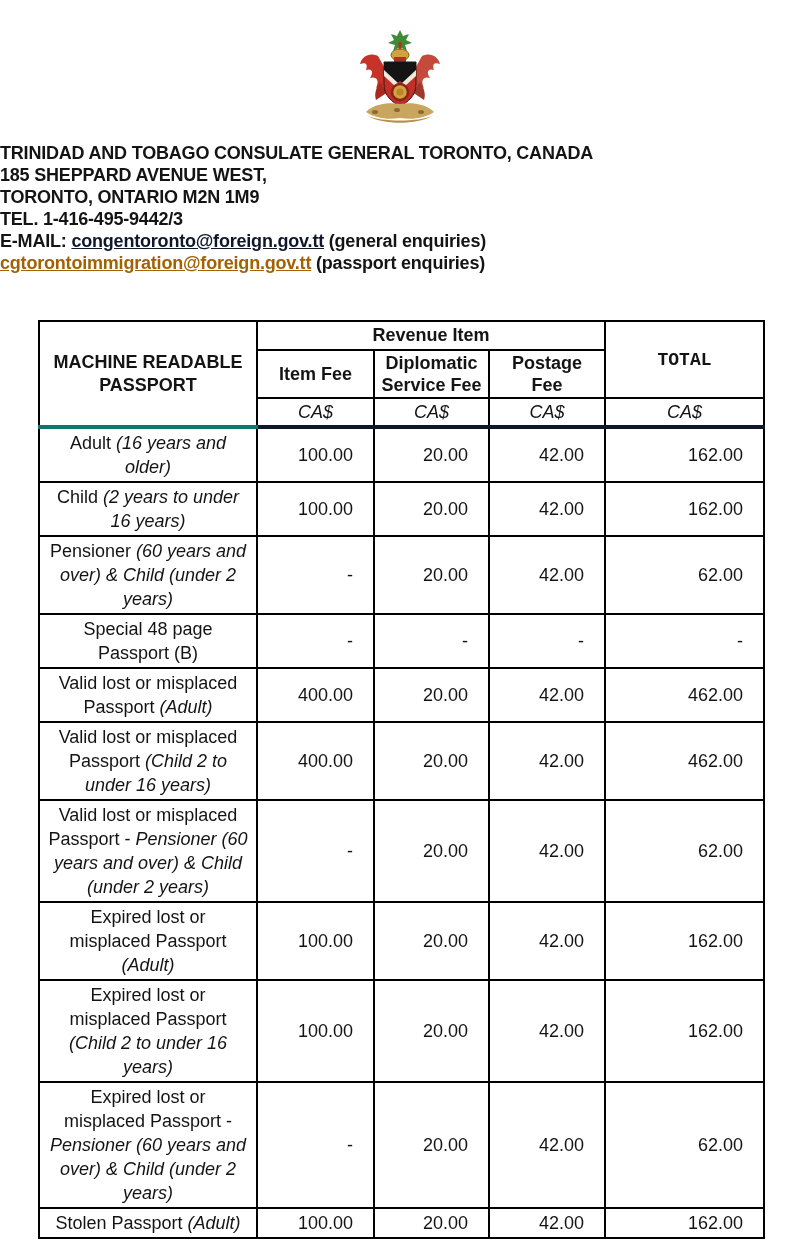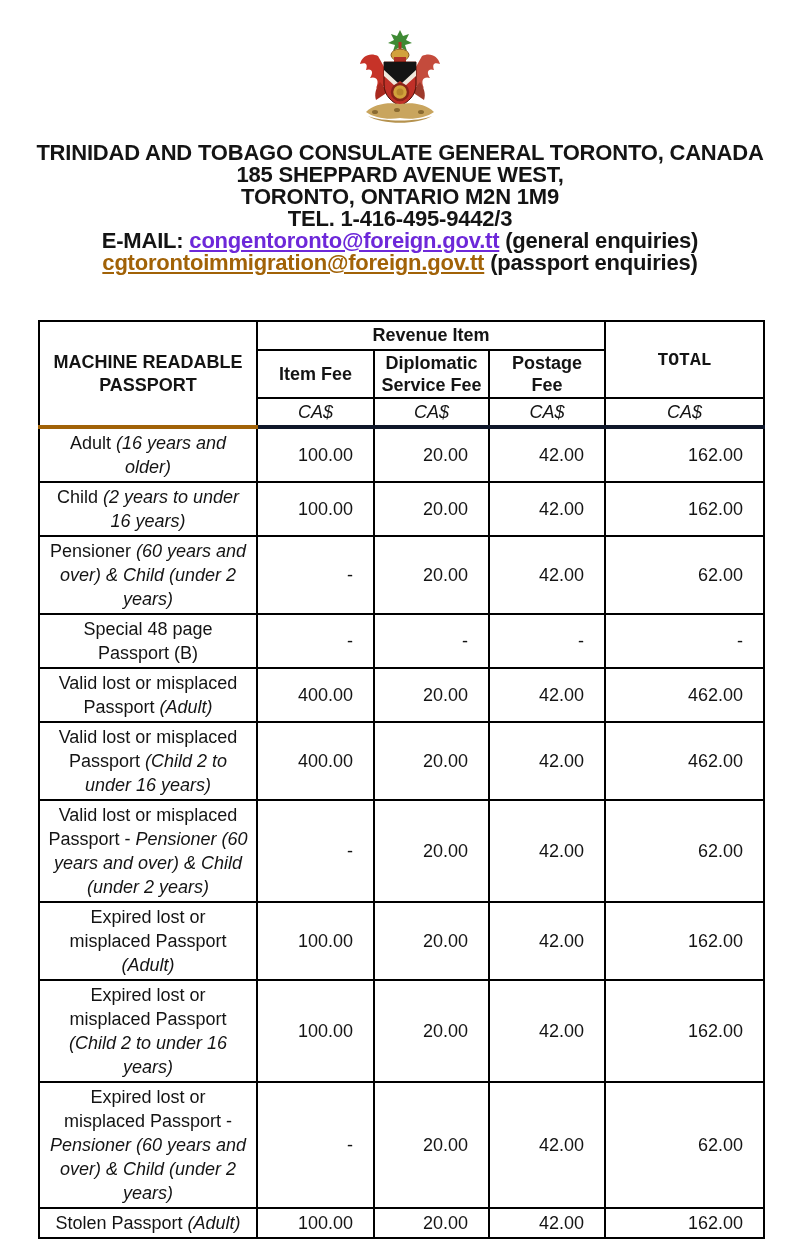--- a/index.html
+++ b/index.html
@@ -9,42 +9,42 @@
     font-family: "Liberation Sans", sans-serif;
     color: #141414;
     overflow: hidden;
   }
   .page { position: relative; width: 800px; height: 1258px; background: #fff; }
 
   
   .logo-wrap { width: 100%; padding-top: 26px; text-align: center; }
   .logo-wrap svg { width: 104px; height: 104px; }
 
-  .letterhead { margin-top: 8px; text-align: center; font-weight: bold; font-size: 22px; line-height: 22px; letter-spacing: -0.2px; }
+  .letterhead { margin-top: 8px; font-weight: bold; font-size: 18px; line-height: 22px; letter-spacing: -0.2px; }
   .letterhead .line { white-space: nowrap; }
   .email-link { color: #1b6cb5; text-decoration: underline; cursor: pointer; }
 
   
   table.fee-table {
     border-collapse: collapse;
     table-layout: fixed;
     width: 725px;
     margin: 46px 0 0 38px;
     font-size: 18px;
     background: #fff;
   }
   .fee-table th, .fee-table td { border: 2px solid #000; vertical-align: middle; }
   .fee-table col.c1 { width: 218px; }
   .fee-table col.c2 { width: 117px; }
   .fee-table col.c3 { width: 115px; }
   .fee-table col.c4 { width: 116px; }
   .fee-table col.c5 { width: 159px; }
 
   .fee-table thead th { text-align: center; font-weight: bold; }
-  th.passport-header { white-space: pre-line; line-height: 23px; font-size: 18px; border-bottom: 4px solid #a16207; }
+  th.passport-header { white-space: pre-line; line-height: 23px; font-size: 18px; border-bottom: 4px solid #0f766e; }
   tr.group-row { height: 29px; }
   th.group-header { font-weight: normal; font-size: 18px; }
   tr.subhead-row { height: 48px; }
   tr.subhead-row th { white-space: pre-line; line-height: 22px; }
   th.total-header { font-size: 18px; font-family: Liberation Mono, monospace; }
   tr.currency-row { height: 29px; }
   tr.currency-row td { text-align: center; font-style: italic; font-size: 18px; border-bottom: 4px solid #0f172a; }
 
   .fee-table tbody td.label {
     text-align: center;
@@ -88,21 +88,21 @@
       <path d="M24 86 a3 2 0 1 0 6 0 a3 2 0 1 0 -6 0 M46 84 a3 2 0 1 0 6 0 a3 2 0 1 0 -6 0 M70 86 a3 2 0 1 0 6 0 a3 2 0 1 0 -6 0" fill="#8a6a30"></path>
       <path d="M20 90 C34 96 70 96 84 90 C70 99 34 99 20 90 z" fill="#b5924e"></path>
     </svg>
   </div>
 
   <div class="letterhead">
     <div class="line">TRINIDAD AND TOBAGO CONSULATE GENERAL TORONTO, CANADA</div>
     <div class="line">185 SHEPPARD AVENUE WEST,</div>
     <div class="line">TORONTO, ONTARIO M2N 1M9</div>
     <div class="line">TEL. 1-416-495-9442/3</div>
-    <div class="line"><span>E-MAIL: </span><a class="email-link" style="color: #6d28d9;">congentoronto@foreign.gov.tt</a><span> (general enquiries)</span></div>
+    <div class="line"><span>E-MAIL: </span><a class="email-link" style="color: #0f172a;">congentoronto@foreign.gov.tt</a><span> (general enquiries)</span></div>
     <div class="line"><a class="email-link" style="color: #a16207;">cgtorontoimmigration@foreign.gov.tt</a><span> (passport enquiries)</span></div>
   </div>
 
   <table class="fee-table">
     <colgroup>
       <col class="c1">
         <col class="c2">
         <col class="c3">
         <col class="c4">
         <col class="c5">

